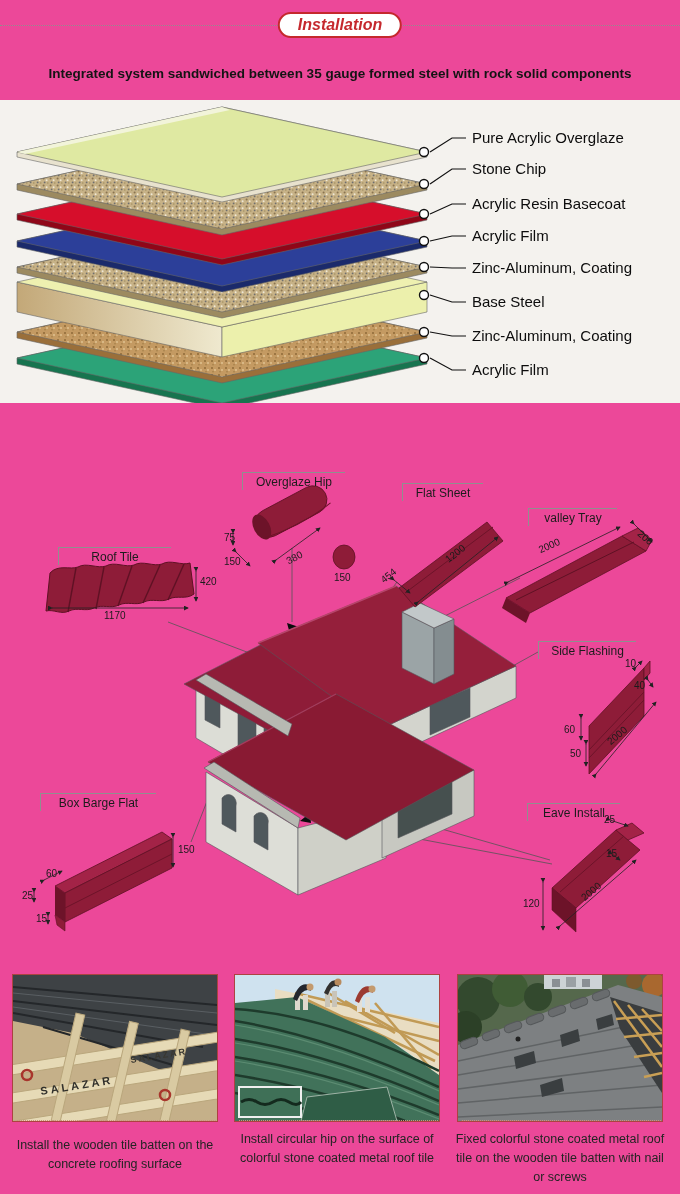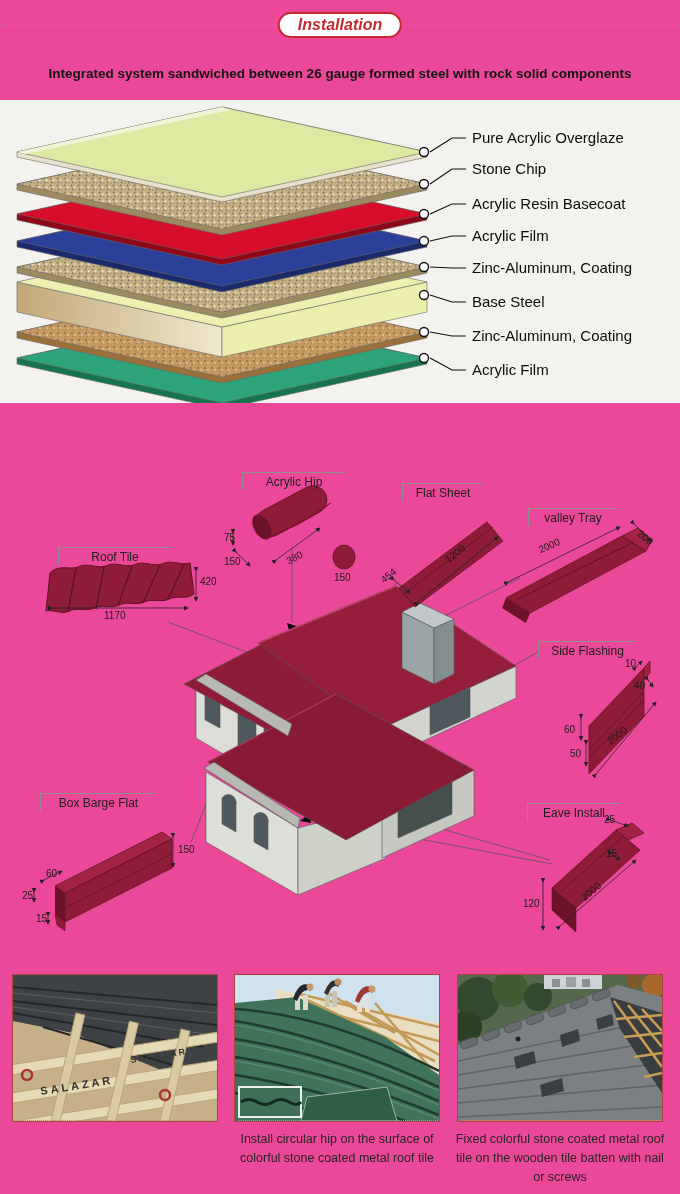--- a/index.html
+++ b/index.html
@@ -25,21 +25,21 @@
   .photo::after{content:"";position:absolute;left:4px;right:-1px;bottom:0;border-bottom:1px dotted #d08d7e}
   .caption{position:absolute;width:214px;text-align:center;font-size:12.5px;color:#242424;line-height:1.5}
 </style>
 </head>
 <body>
 
 <div class="page">
 
   <div class="toprule"></div>
   <div class="badge">Installation</div>
-  <div class="heading">Integrated system sandwiched between 26 gauge formed steel with rock solid components</div>
+  <div class="heading">Integrated system sandwiched between 35 gauge formed steel with rock solid components</div>
 
   <div class="layers">
     <svg width="680" height="303" viewBox="0 0 680 303">
       <defs>
         <pattern id="chip" width="7" height="7" patternUnits="userSpaceOnUse">
           <rect width="7" height="7" fill="#c7b287"></rect>
           <circle cx="1.6" cy="1.6" r="1" fill="#8a7450"></circle>
           <circle cx="4.6" cy="3.2" r="1" fill="#efe8d5"></circle>
           <circle cx="2.6" cy="5.4" r="0.9" fill="#6f6f6f"></circle>
           <circle cx="5.8" cy="6" r="0.8" fill="#a28d60"></circle>
@@ -248,21 +248,21 @@
         <line x1="48" y1="486" x2="48" y2="494"></line>
         <line x1="543" y1="452" x2="543" y2="500"></line>
         <line x1="560" y1="496" x2="636" y2="430"></line>
         <line x1="610" y1="390" x2="628" y2="396"></line>
         <line x1="612" y1="424" x2="620" y2="430"></line>
       </g>
     </svg>
 
     
     <div class="plabel" style="left:58px;top:117px;width:112px">Roof Tile</div>
-    <div class="plabel" style="left:242px;top:42px;width:102px">Acrylic Hip</div>
+    <div class="plabel" style="left:242px;top:42px;width:102px">Overglaze Hip</div>
     <div class="plabel" style="left:402px;top:53px;width:80px">Flat Sheet</div>
     <div class="plabel" style="left:528px;top:78px;width:88px">valley Tray</div>
     <div class="plabel" style="left:538px;top:211px;width:97px">Side Flashing</div>
     <div class="plabel" style="left:40px;top:363px;width:115px">Box Barge Flat</div>
     <div class="plabel" style="left:527px;top:373px;width:92px">Eave Install</div>
 
     
     <span class="dim" style="left:200px;top:146px">420</span>
     <span class="dim" style="left:104px;top:180px">1170</span>
     <span class="dim" style="left:224px;top:102px">75</span>
@@ -417,16 +417,17 @@
       <g fill="#3a3e40">
         <polygon points="56,82 76,76 78,88 58,94"></polygon>
           <polygon points="102,60 120,54 122,66 104,72"></polygon>
         <polygon points="138,44 154,39 156,50 140,55"></polygon>
           <polygon points="82,110 104,103 106,116 84,122"></polygon>
       </g>
       <circle cx="60" cy="64" r="2.5" fill="#222"></circle>
     </svg>
   </div>
 
+  <div class="caption" style="left:8px;top:1136px">Install the wooden tile batten on the concrete roofing surface</div>
   <div class="caption" style="left:453px;top:1130px">Fixed colorful stone coated metal roof tile on the wooden tile batten with nail or screws</div>
   <div class="caption" style="left:230px;top:1130px">Install circular hip on the surface of colorful stone coated metal roof tile</div>
 
 </div>
 
 </body></html>

